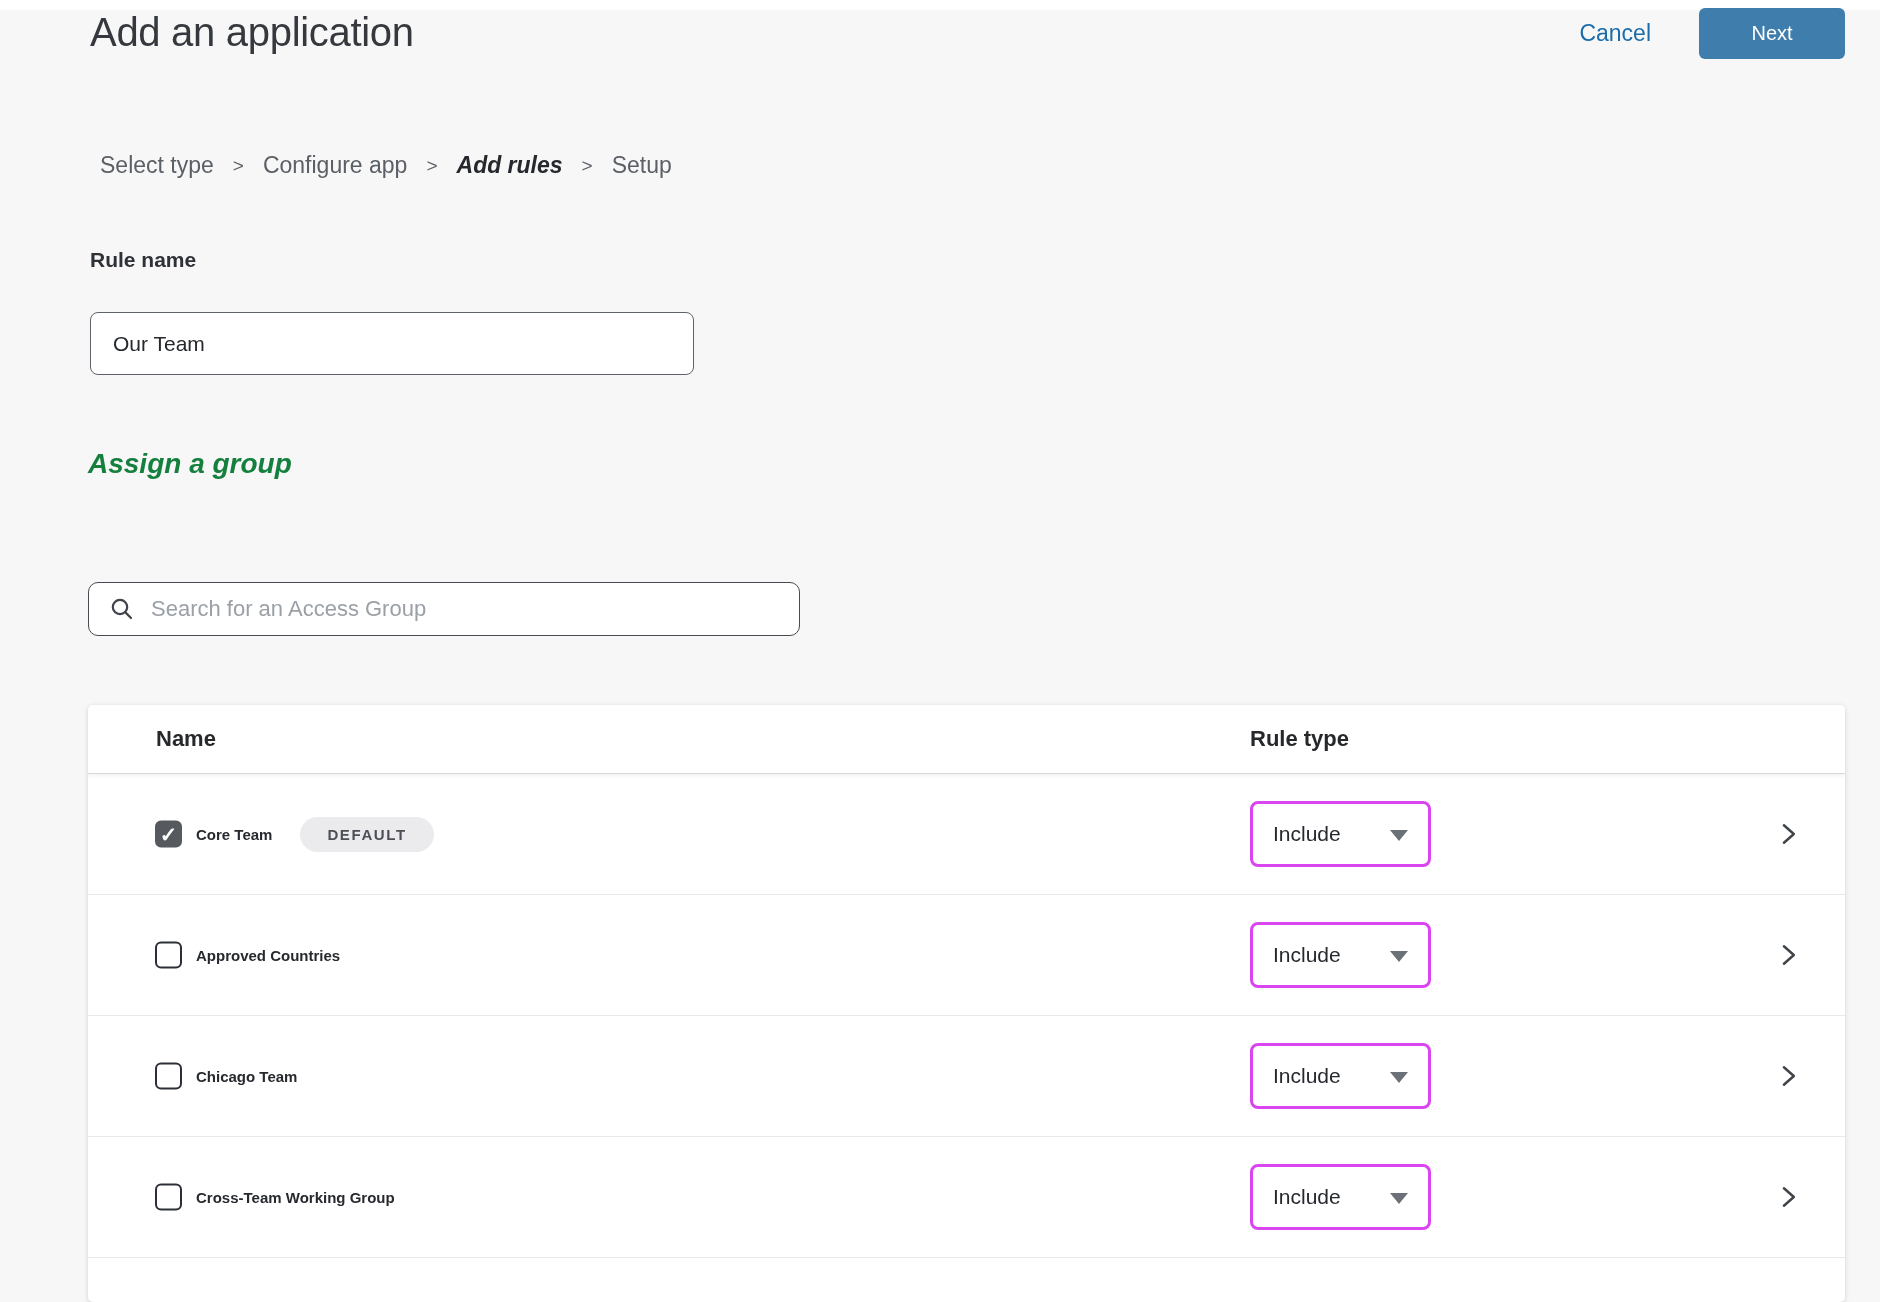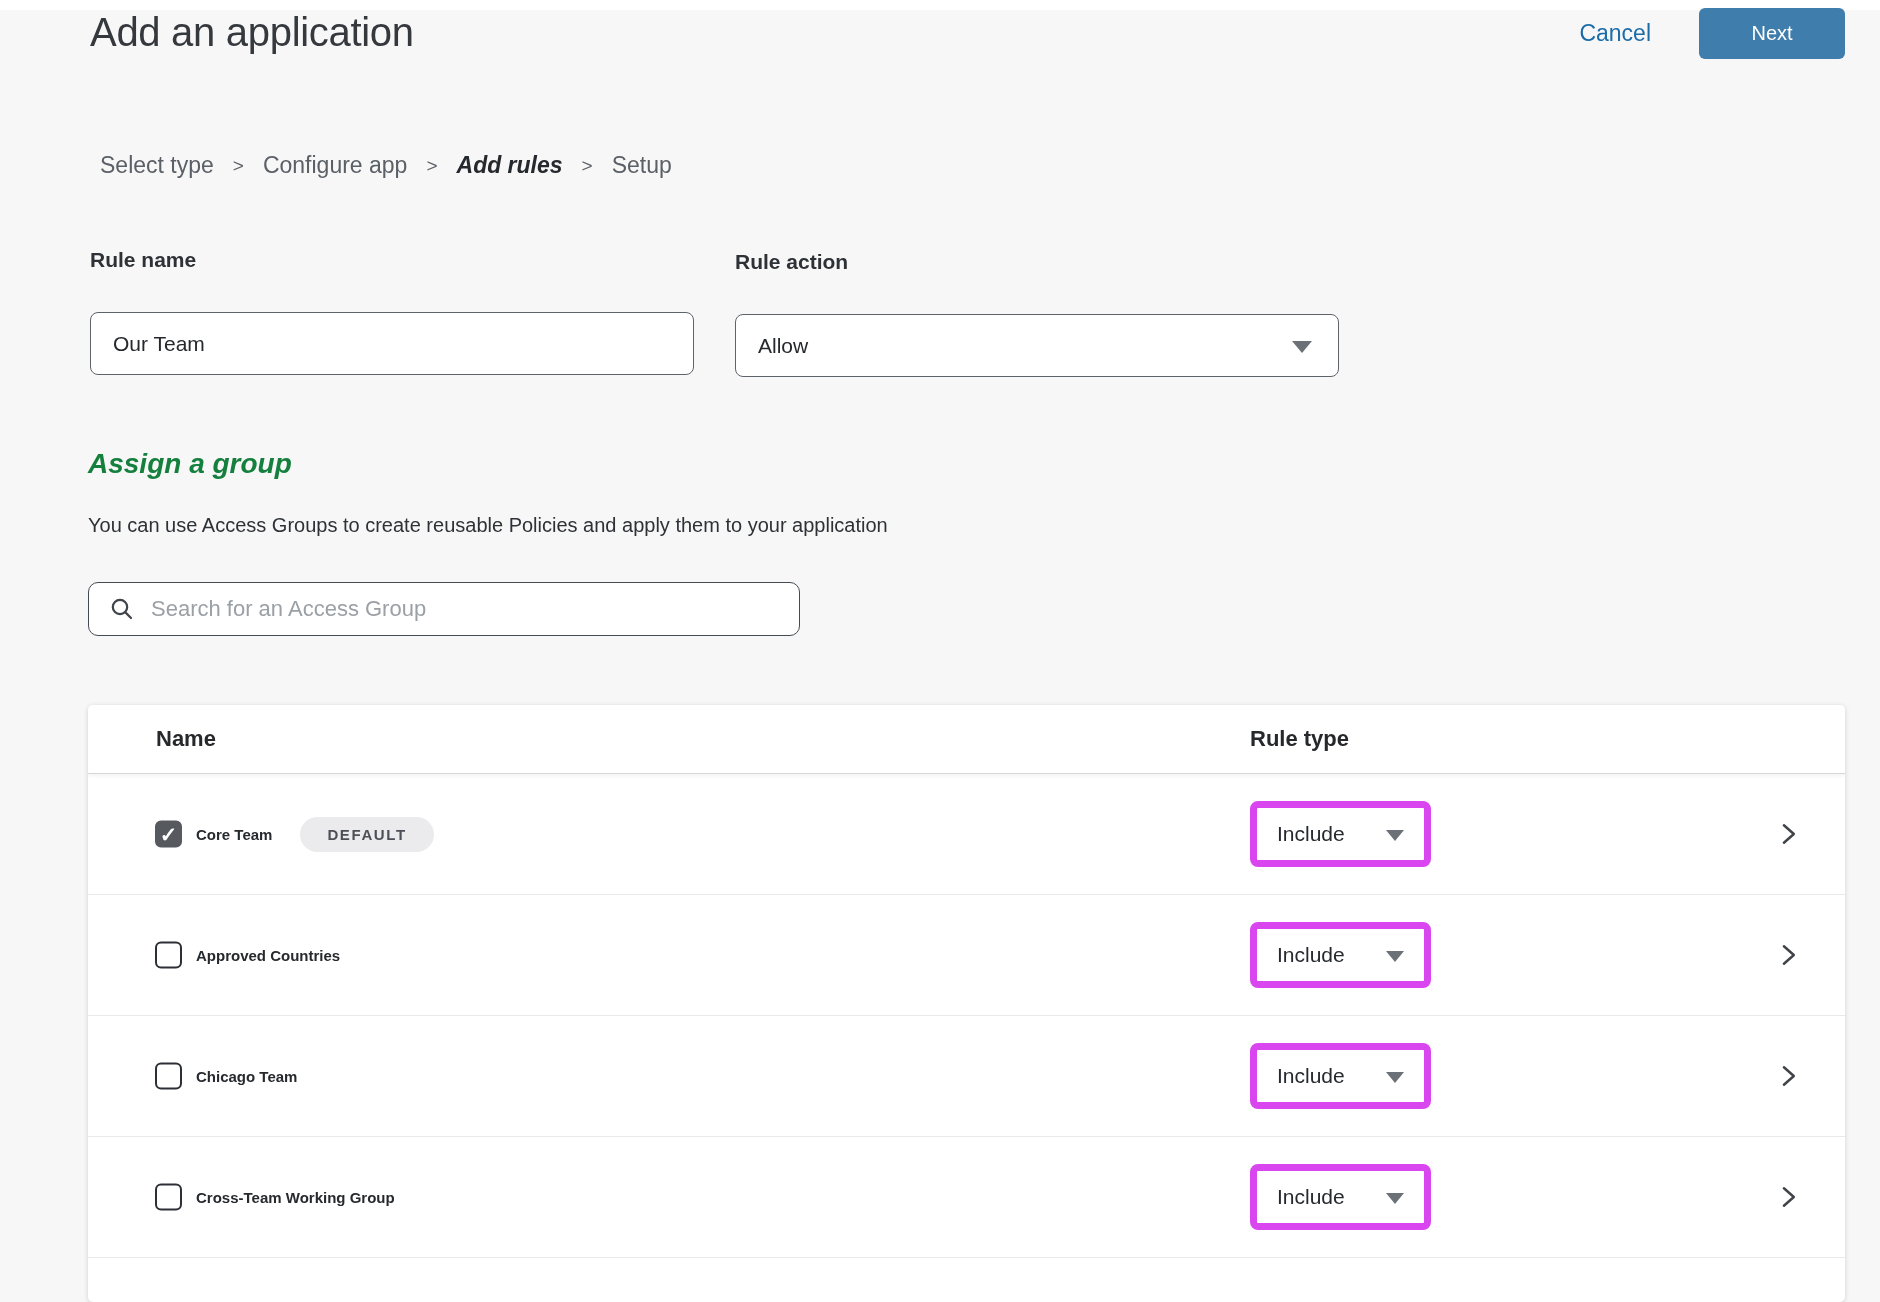--- a/index.html
+++ b/index.html
@@ -104,22 +104,22 @@
     text-align:center; color:#fff; font-size:21px; font-weight:700; line-height:25px;
   }
   .row-name { margin-left:108px; font-size:15px; font-weight:700; color:#26292d; }
   .row-badge {
     margin-left:28px; background:#ebebed; color:#4c5056;
     font-size:15px; font-weight:700; letter-spacing:1.6px;
     padding:9px 27px; border-radius:999px; white-space:nowrap;
   }
   .rule-type-select {
     position:absolute; left:1162px; top:50%; transform:translateY(-50%);
-    width:181px; height:66px; border:7px solid #d946ef; border-radius:8px;
-    background:#fff; display:flex; align-items:center; padding:18px 20px;
+    width:181px; height:66px; border:3px solid #d946ef; border-radius:8px;
+    background:#fff; display:flex; padding:18px 20px;
     font-size:21px; color:#26292d; cursor:pointer;
   }
   .rule-type-select .caret-down { right:20px; margin-top:-4px;
     border-left:9px solid transparent; border-right:9px solid transparent;
     border-top:11px solid #6b7177; }
   .row-chevron {
     position:absolute; right:43px; top:50%; transform:translateY(-50%);
     width:28px; height:28px; display:flex; align-items:center; justify-content:center;
     cursor:pointer;
   }
@@ -145,30 +145,22 @@
     <span class="step active">Add rules</span>
     <span class="sep">&gt;</span>
     <span class="step">Setup</span>
   </nav>
 
   <div class="field field-rule-name">
     <label class="field-label">Rule name</label>
     <input class="text-input" type="text" value="Our Team" style="">
   </div>
 
-  <div class="field field-rule-action">
-    <label class="field-label">Rule action</label>
-    <div class="select-box">
-      <span>Allow</span>
-      <span class="caret-down"></span>
-    </div>
-  </div>
 
   <h2 class="section-heading">Assign a group</h2>
-  <p class="section-desc">You can use Access Groups to create reusable Policies and apply them to your application</p>
 
   <div class="search-box">
     <span class="search-icon">
       <svg width="26" height="26" viewBox="0 0 26 26">
         <circle cx="11" cy="11" r="7.2" fill="none" stroke="#3f444a" stroke-width="2.2"></circle>
         <line x1="16.4" y1="16.4" x2="22" y2="22" stroke="#3f444a" stroke-width="2.2" stroke-linecap="round"></line>
       </svg>
     </span>
     <input class="search-input" type="text" placeholder="Search for an Access Group" style="">
   </div>

